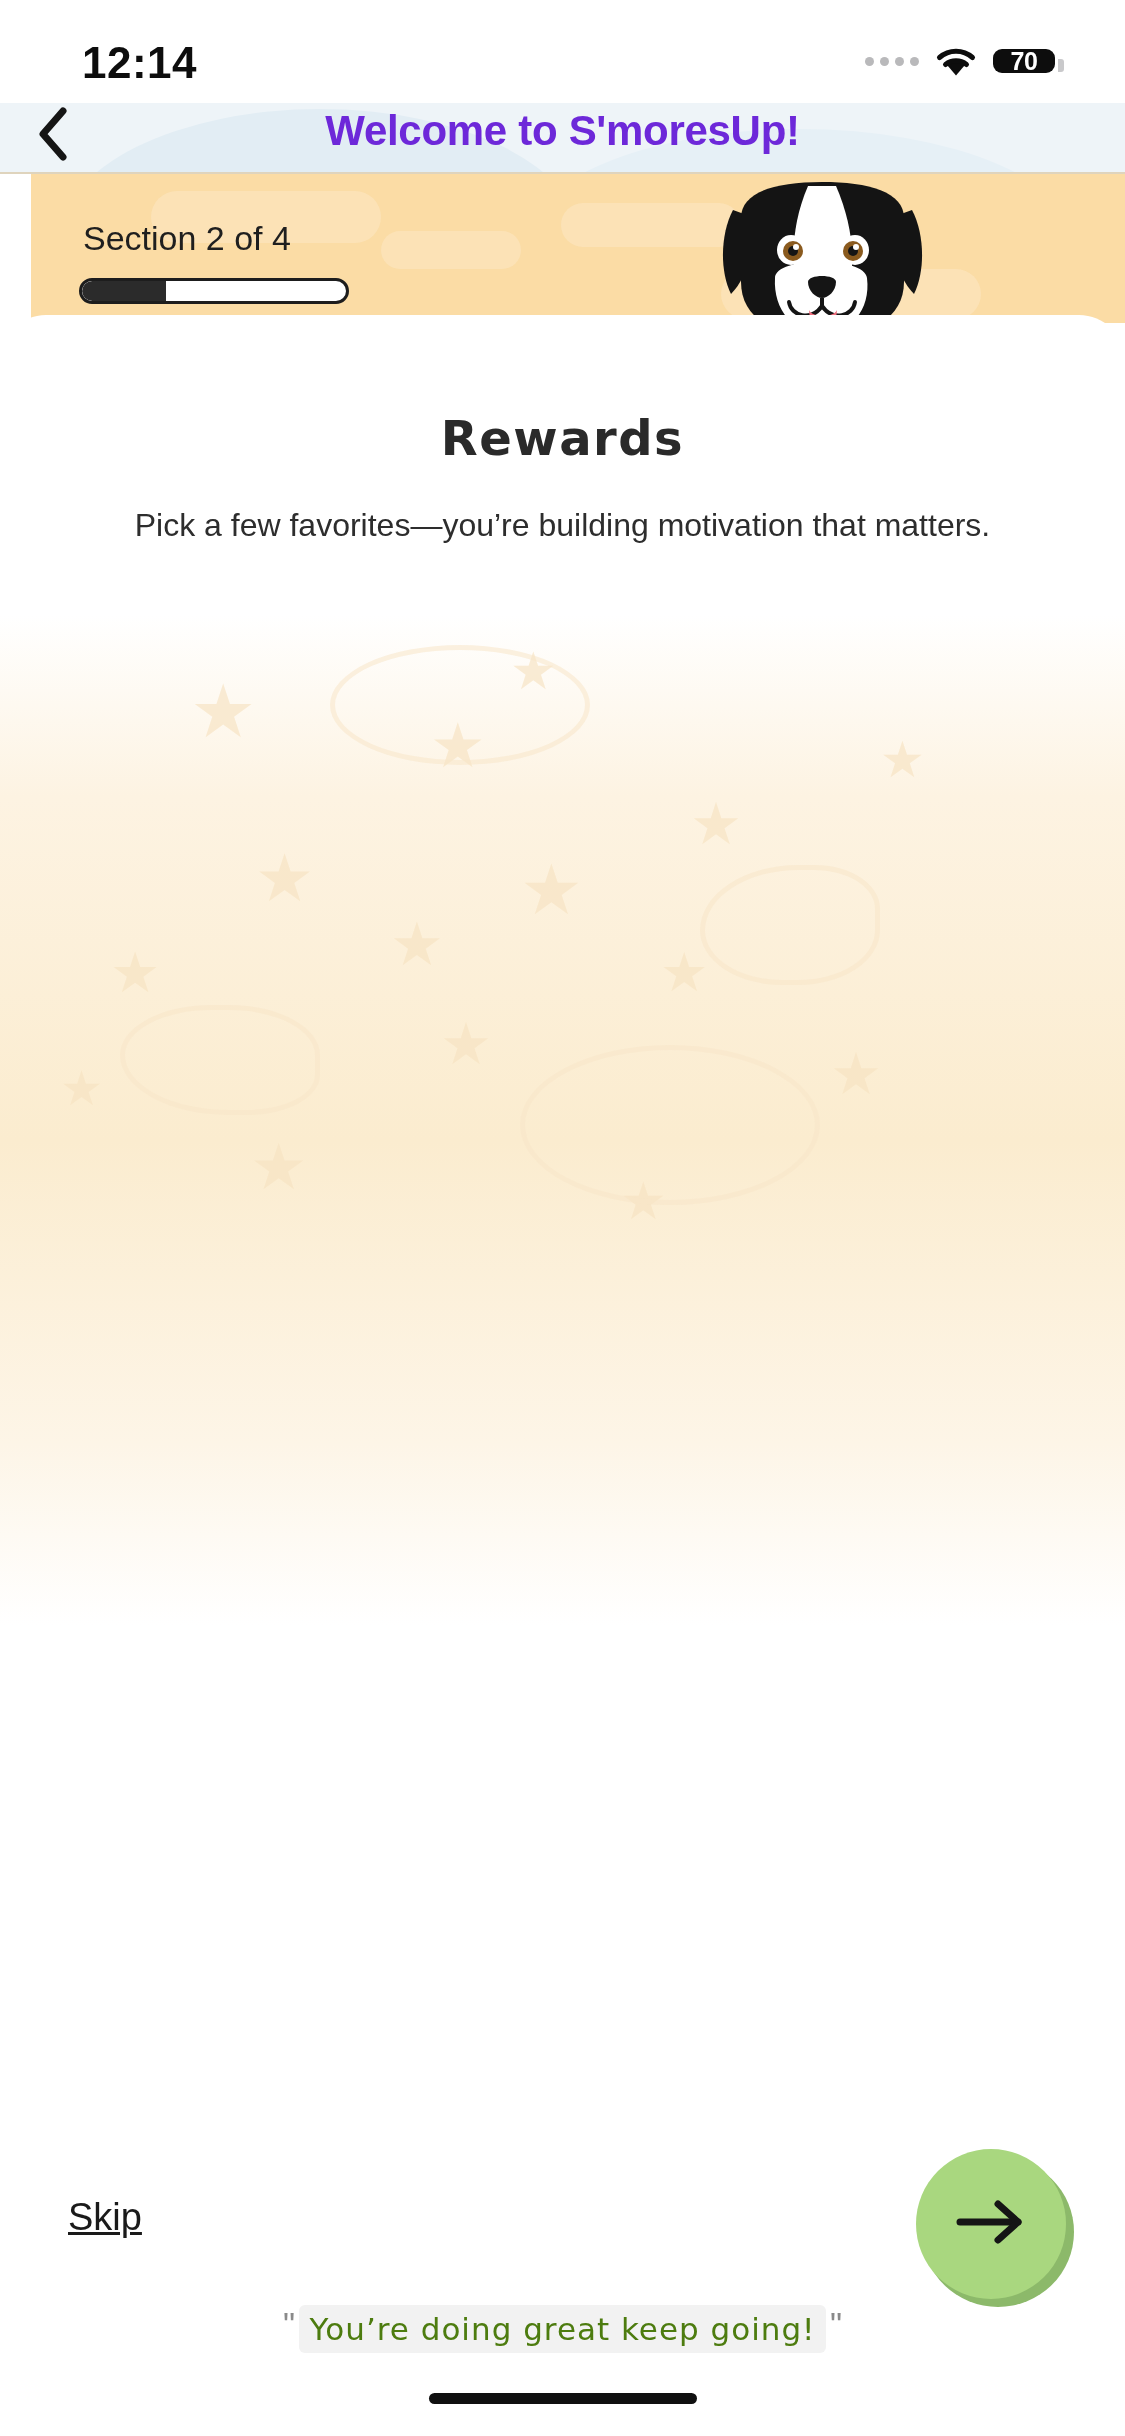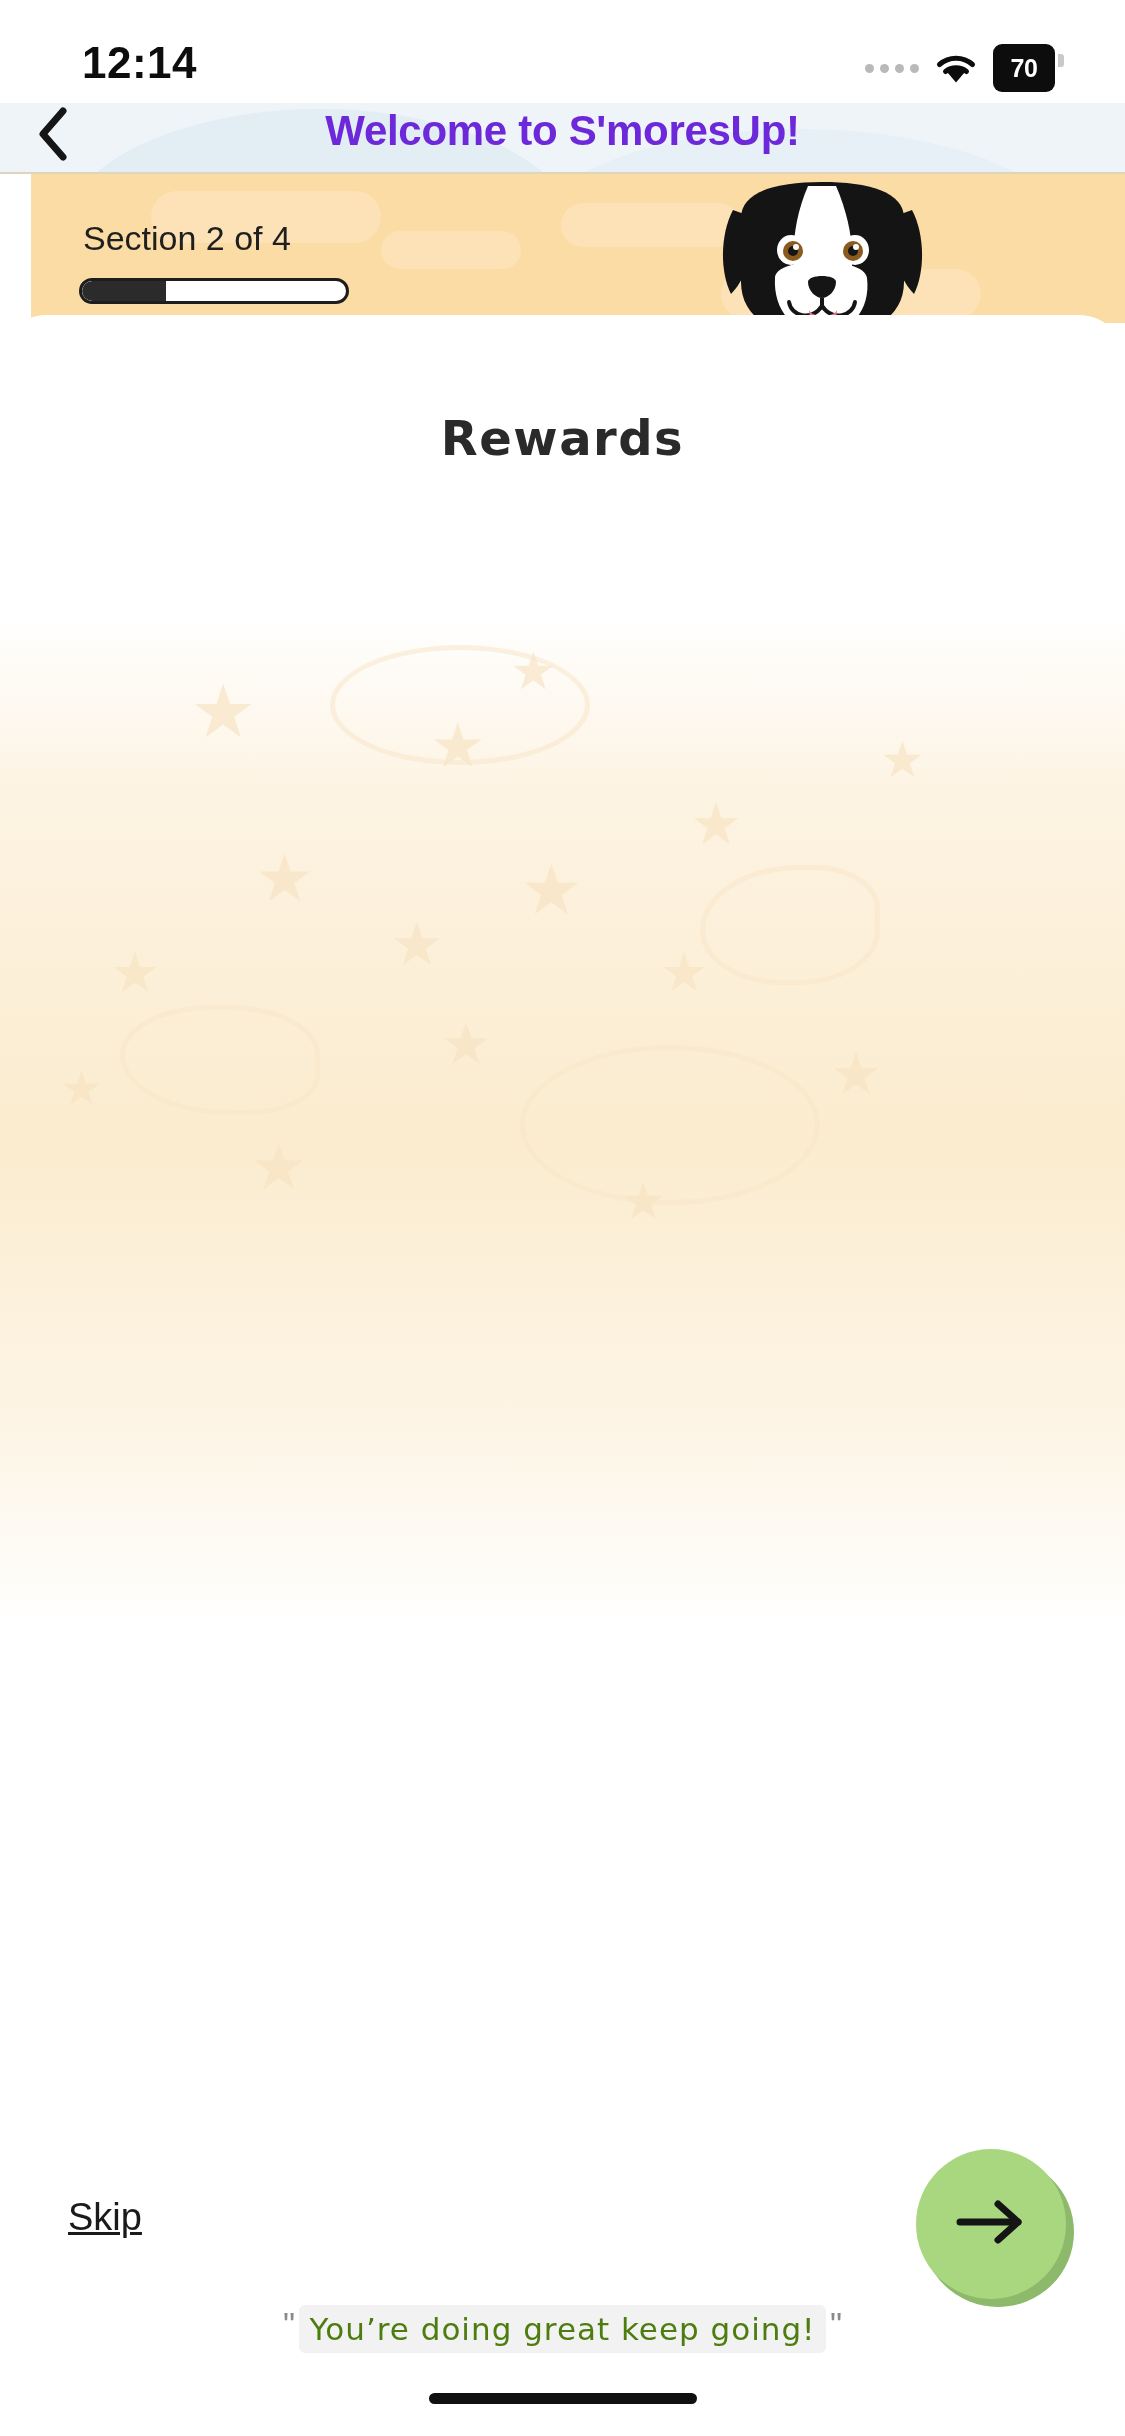--- a/index.html
+++ b/index.html
@@ -45,21 +45,21 @@
   .signal-dots { display: flex; gap: 6px; align-items: center; }
   .signal-dots i {
     display: block;
     width: 9px; height: 9px;
     border-radius: 50%;
     background: #b9b9bb;
   }
   .wifi-ico { width: 46px; height: 34px; }
   .battery {
     position: relative;
-    width: 62px; height: 48px;
+    width: 62px; height: 24px;
     border-radius: 9px;
     background: #0d0d0d;
     display: flex;
     align-items: center;
     justify-content: center;
   }
   .battery .pct {
     color: #ffffff;
     font-size: 25px;
     font-weight: bold;
@@ -378,20 +378,21 @@
       <path d="M107 124 C96 140 76 134 74 120" stroke="#151515" stroke-width="4" fill="none" stroke-linecap="round"></path>
       <path d="M107 124 C118 140 138 134 140 120" stroke="#151515" stroke-width="4" fill="none" stroke-linecap="round"></path>
 
       <path d="M94 128 C94 150 122 150 122 128 C118 136 98 136 94 128 Z" fill="#f0707f"></path>
     </svg>
   </div>
 
   <div class="card">
     <div class="card-title">Rewards</div>
     <div class="card-sub">
+      <div>Pick a few favorites—you’re building motivation that matters.</div>
     </div>
 
     <div class="doodle-area">
       <span class="star" style="left:190px;  top:60px;  font-size:74px;">★</span>
       <span class="star" style="left:510px;  top:30px;  font-size:52px;">★</span>
       <span class="star" style="left:430px;  top:100px; font-size:62px;">★</span>
       <span class="star" style="left:690px;  top:180px; font-size:58px;">★</span>
       <span class="star" style="left:255px;  top:230px; font-size:66px;">★</span>
       <span class="star" style="left:390px;  top:300px; font-size:60px;">★</span>
       <span class="star" style="left:520px;  top:240px; font-size:70px;">★</span>

